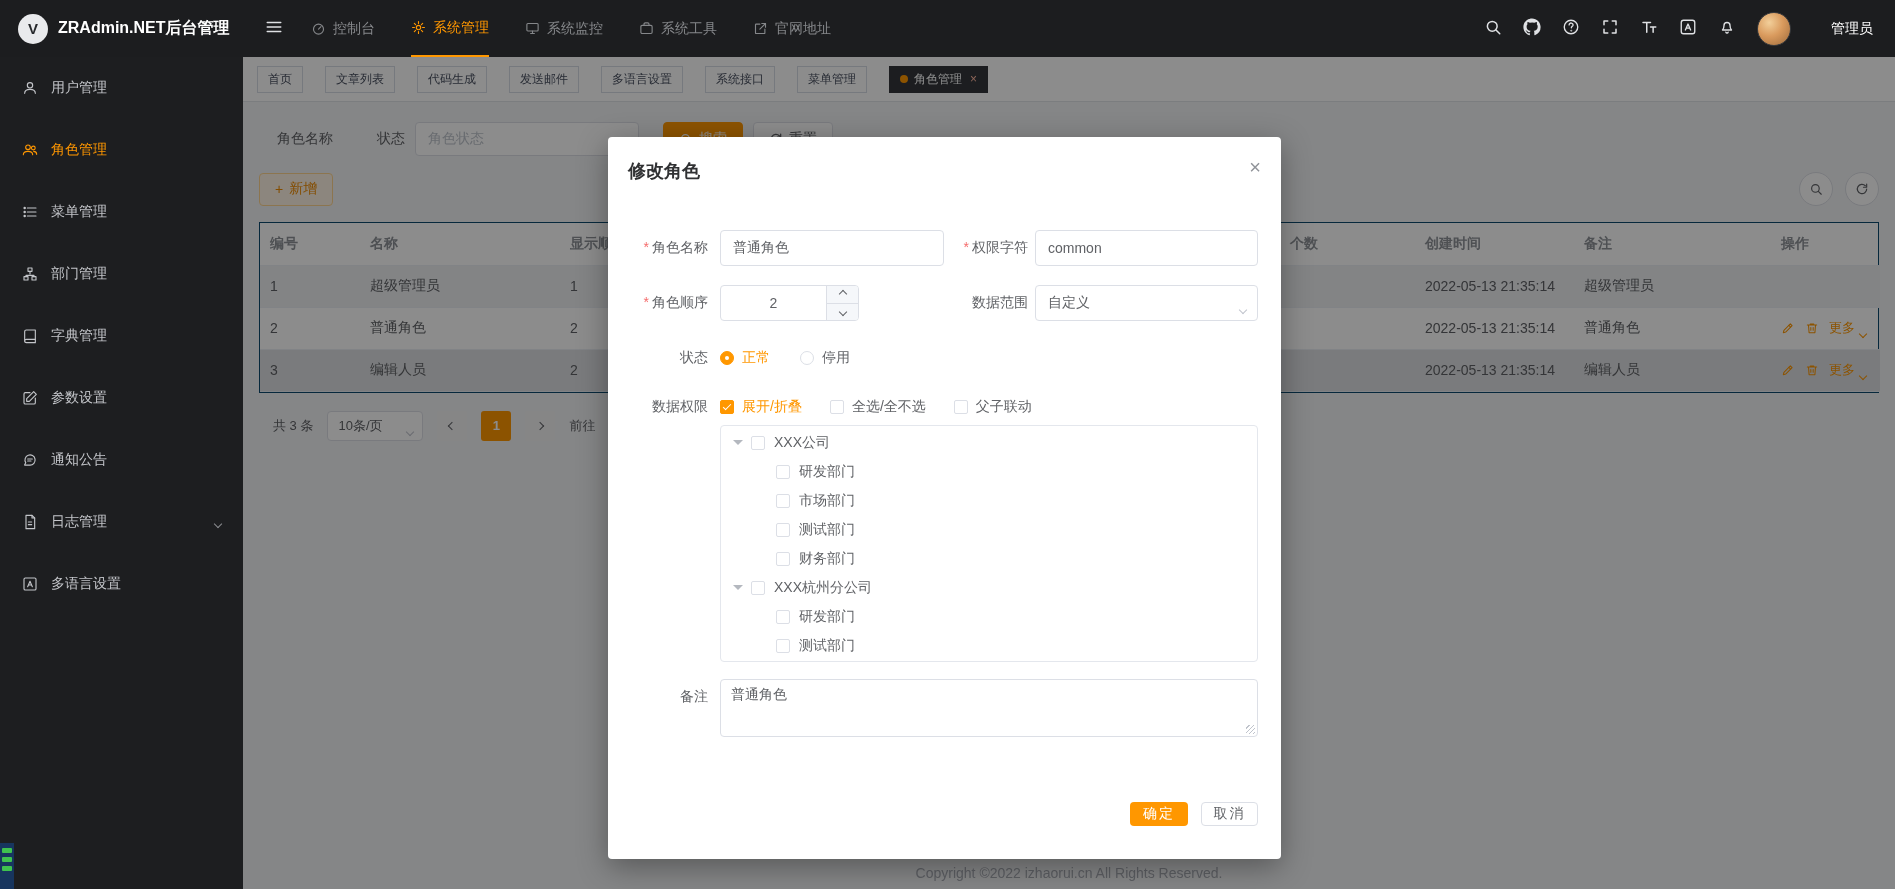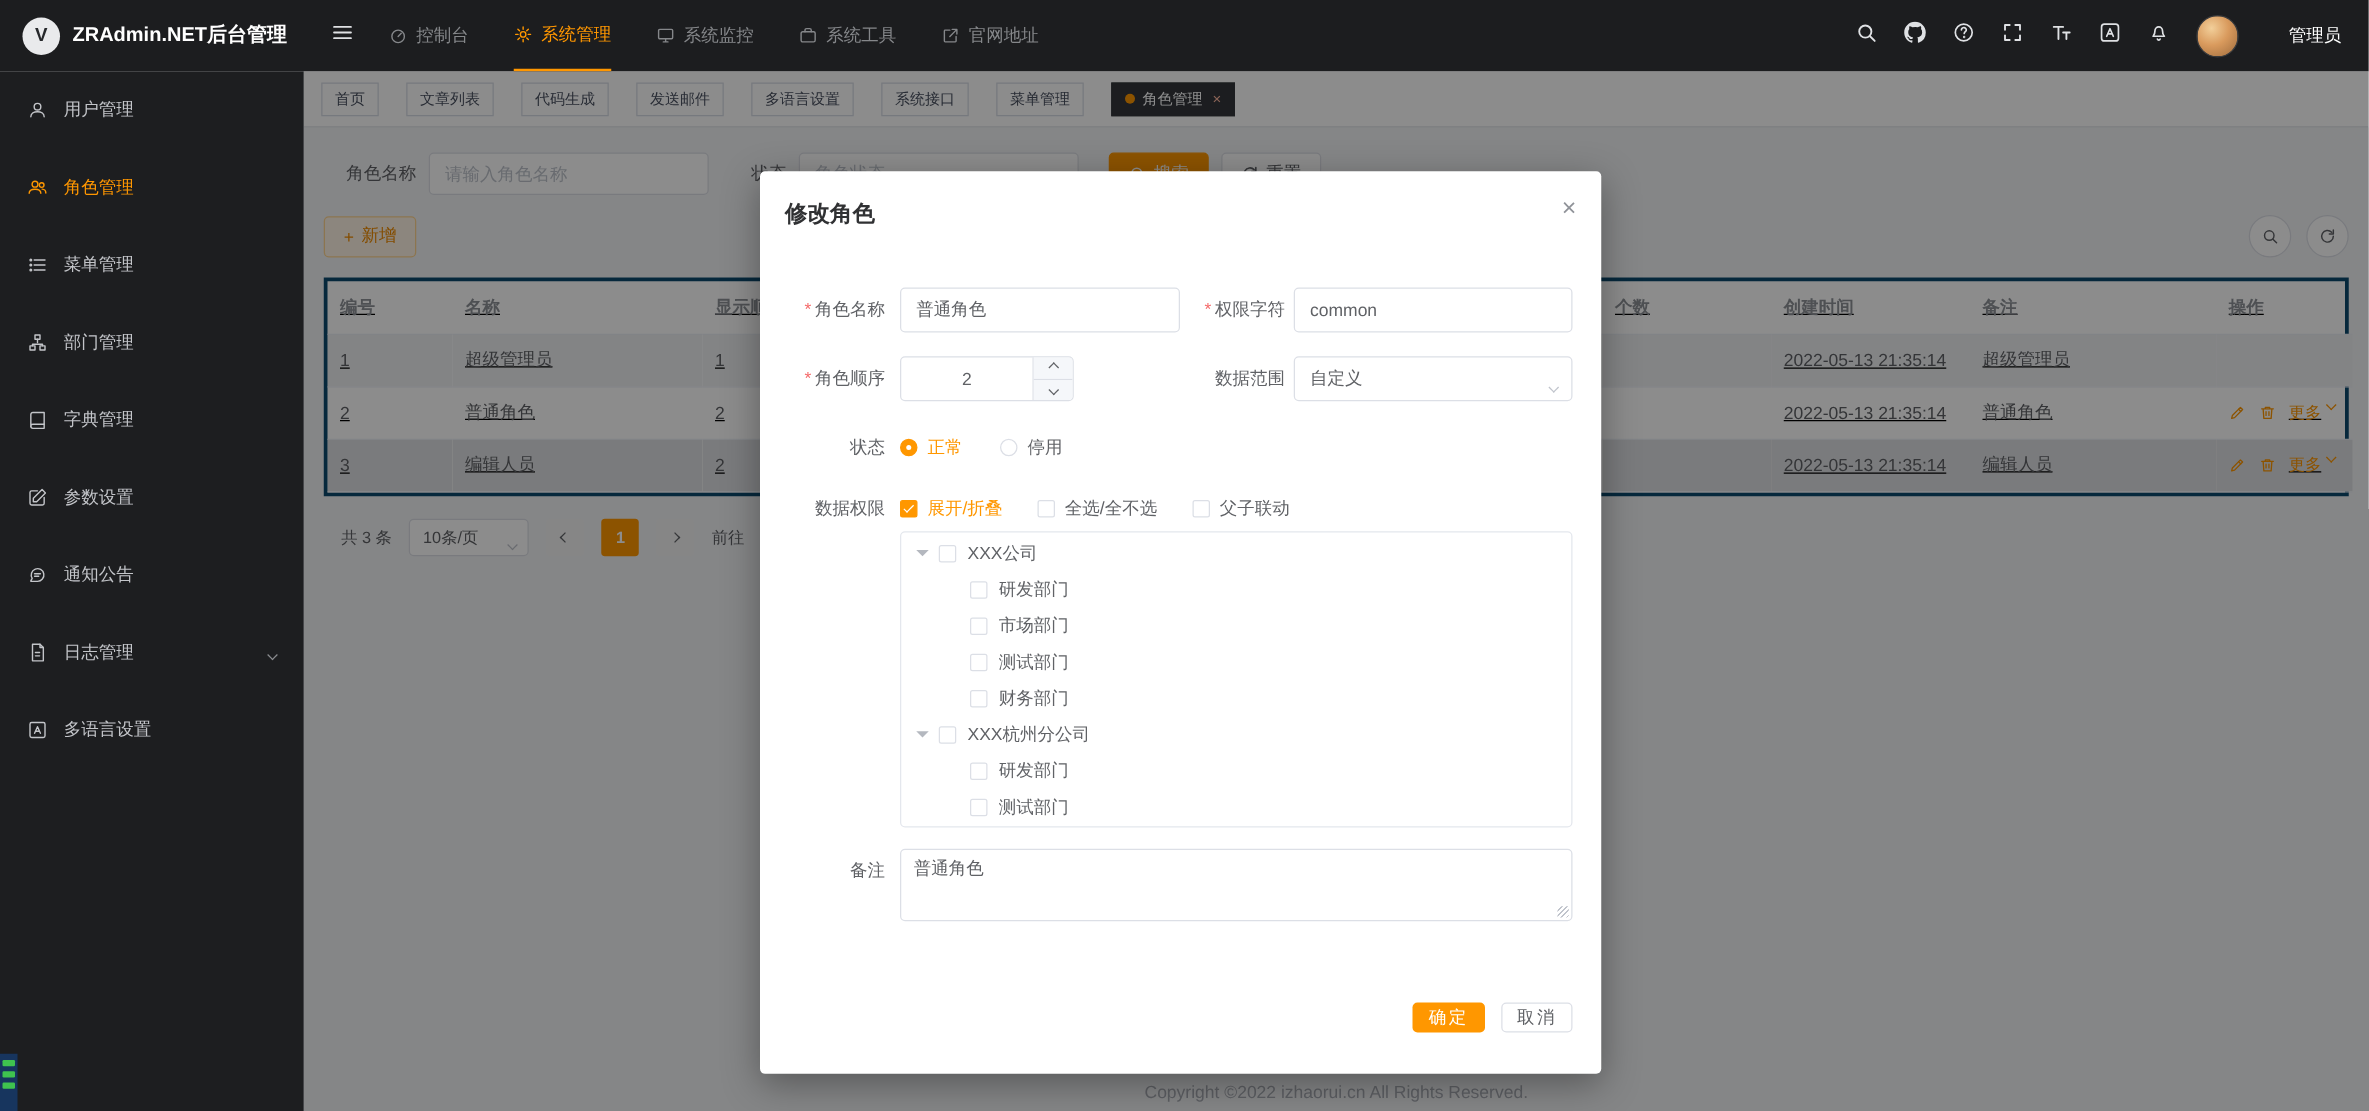--- a/index.html
+++ b/index.html
@@ -52,29 +52,29 @@
   .ml34 { margin-left:34px; } .ml24 { margin-left:24px; } .ml10 { margin-left:10px; }
   .btn { height:34px; padding:0 15px; border-radius:4px; font-size:14px; display:inline-flex; align-items:center; gap:6px; cursor:pointer; border:1px solid transparent; white-space:nowrap; }
   .btn-primary { background:#ff9700; color:#fff; border-color:#ff9700; }
   .btn-plainwhite { background:#fff; color:#606266; border-color:#dcdfe6; }
   .btn-add { background:#fff5e6; color:#ef8b00; border-color:#ffd591; height:33px; }
 
   .toolbar { display:flex; align-items:center; padding:16px 16px 0 16px; }
   .toolbar-right { margin-left:auto; display:flex; gap:12px; }
   .circle-btn { width:34px; height:34px; border-radius:50%; border:1px solid #dcdfe6; background:#fff; display:flex; align-items:center; justify-content:center; color:#606266; cursor:pointer; }
 
-  .table-wrap { margin:16px 16px 0 16px; background:#fff; border:3px solid #0c4a6e;text-decoration:underline; }
+  .table-wrap { margin:16px 16px 0 16px; background:#fff; border:1px solid #0c4a6e; }
   table { width:100%; border-collapse:collapse; table-layout:fixed; font-size:14px; color:#606266; }
   th, td { height:42px; padding:0 10px; text-align:left; border-bottom:1px solid #ebeef5; overflow:hidden; white-space:nowrap; }
   th { color:#8e9298; font-weight:bold; }
   tr.striped td { background:#eef0f3; }
   tr.current td { background:#dfe1e4; }
   .acts { display:flex; align-items:center; gap:10px; color:#ff9700; font-size:13px; }
   .act-btn { color:#ff9700; cursor:pointer; display:inline-flex; }
-  .more { display:inline-flex; align-items:flex-start; gap:5px; cursor:pointer; }
+  .more { display:inline-flex; align-items:flex-end; gap:5px; cursor:pointer; }
 
   .pager { display:flex; align-items:center; gap:14px; padding:18px 0 0 30px; font-size:13px; color:#606266; }
   .pg-select { position:relative; width:96px; height:30px; border:1px solid #dcdfe6; border-radius:4px; background:#fff; display:flex; align-items:center; padding:0 24px 0 10px; color:#606266; cursor:pointer; }
   .pg-select .sel-caret { position:absolute; right:9px; top:11px; color:#c0c4cc; }
   .pg-btn { min-width:30px; height:30px; background:#f4f4f5; border-radius:3px; display:flex; align-items:center; justify-content:center; color:#606266; cursor:pointer; }
   .pg-btn.active { background:#ff9700; color:#fff; font-weight:bold; }
 
   .footer-copy { position:absolute; bottom:8px; left:0; width:100%; text-align:center; color:#a9adb5; font-size:14px; }
 
   
@@ -325,21 +325,20 @@
       </div>
     <div class="tab active">
       <span class="dot"></span>
       <span>角色管理</span>
       <span class="tab-x">×</span>
     </div>
   </div>
 
   <div class="filters">
     <label>角色名称</label>
-    <input class="inp w224" placeholder="请输入角色名称" style="">
     <label class="ml34">状态</label>
     <div class="fake-select w224">
       <span class="ph">角色状态</span>
       <span class="sel-caret"><i class="chev sm"></i></span>
     </div>
     <div class="btn btn-primary ml24">
       <svg class="ic14" viewBox="0 0 24 24" fill="none" stroke="currentColor" stroke-width="2.2" stroke-linecap="round">
           <circle cx="11" cy="11" r="6.5"></circle>
           <path d="M16 16l5 5"></path>
         </svg>

